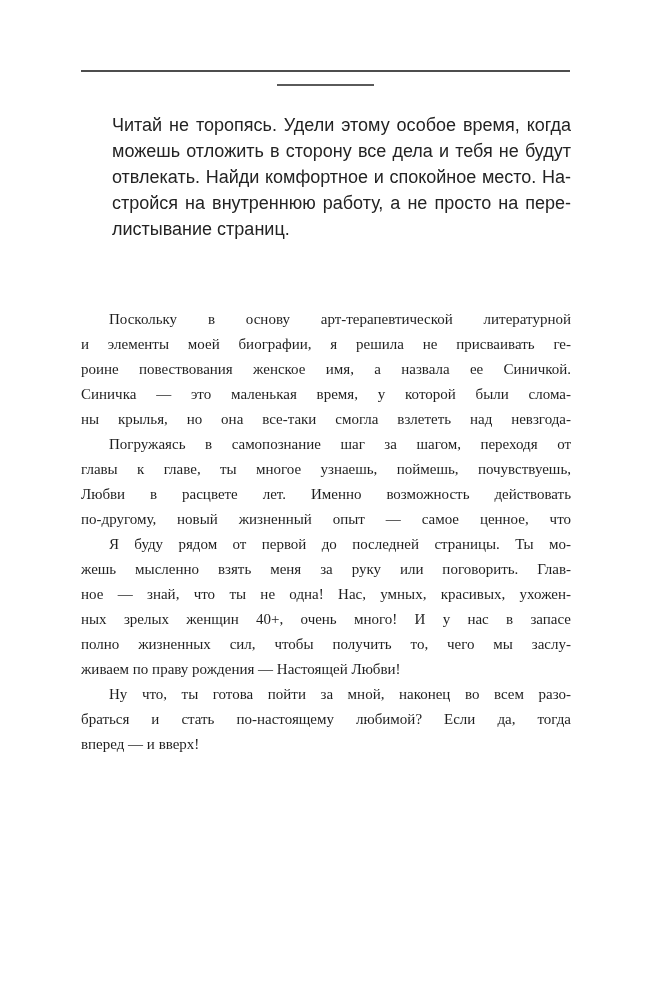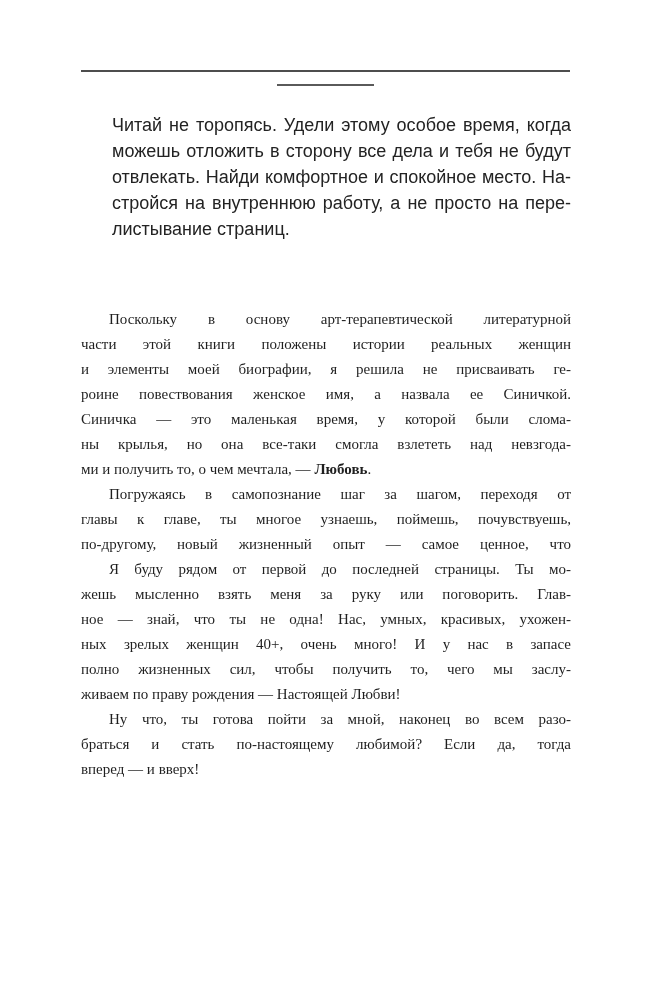--- a/index.html
+++ b/index.html
@@ -68,31 +68,30 @@
       <div class="ln j">можешь отложить в сторону все дела и тебя не будут</div>
       <div class="ln j">отвлекать. Найди комфортное и спокойное место. На-</div>
       <div class="ln j">стройся на внутреннюю работу, а не просто на пере-</div>
       <div class="ln">листывание страниц.</div>
     </div>
   </div>
 
   <div class="body-text">
     <div class="para">
       <div class="ln j ind">Поскольку в основу арт-терапевтической литературной</div>
-      <div class="ln j">части этой книги положены истории реальных женщин</div>
       <div class="ln j">и элементы моей биографии, я решила не присваивать ге-</div>
       <div class="ln j">роине повествования женское имя, а назвала ее Синичкой.</div>
       <div class="ln j">Синичка — это маленькая время, у которой были слома-</div>
       <div class="ln j">ны крылья, но она все-таки смогла взлететь над невзгода-</div>
-      <div class="ln"><span>ми и получить то, о чем мечтала, — </span><b>Любовь</b><span>.</span></div>
     </div>
 
     <div class="para">
       <div class="ln j ind">Погружаясь в самопознание шаг за шагом, переходя от</div>
       <div class="ln j">главы к главе, ты многое узнаешь, поймешь, почувствуешь,</div>
+      <div class="ln j">Любви в расцвете лет. Именно возможность действовать</div>
       <div class="ln j">по-другому, новый жизненный опыт — самое ценное, что</div>
     </div>
 
     <div class="para">
       <div class="ln j ind">Я буду рядом от первой до последней страницы. Ты мо-</div>
       <div class="ln j">жешь мысленно взять меня за руку или поговорить. Глав-</div>
       <div class="ln j">ное — знай, что ты не одна! Нас, умных, красивых, ухожен-</div>
       <div class="ln j">ных зрелых женщин 40+, очень много! И у нас в запасе</div>
       <div class="ln j">полно жизненных сил, чтобы получить то, чего мы заслу-</div>
       <div class="ln">живаем по праву рождения — Настоящей Любви!</div>

